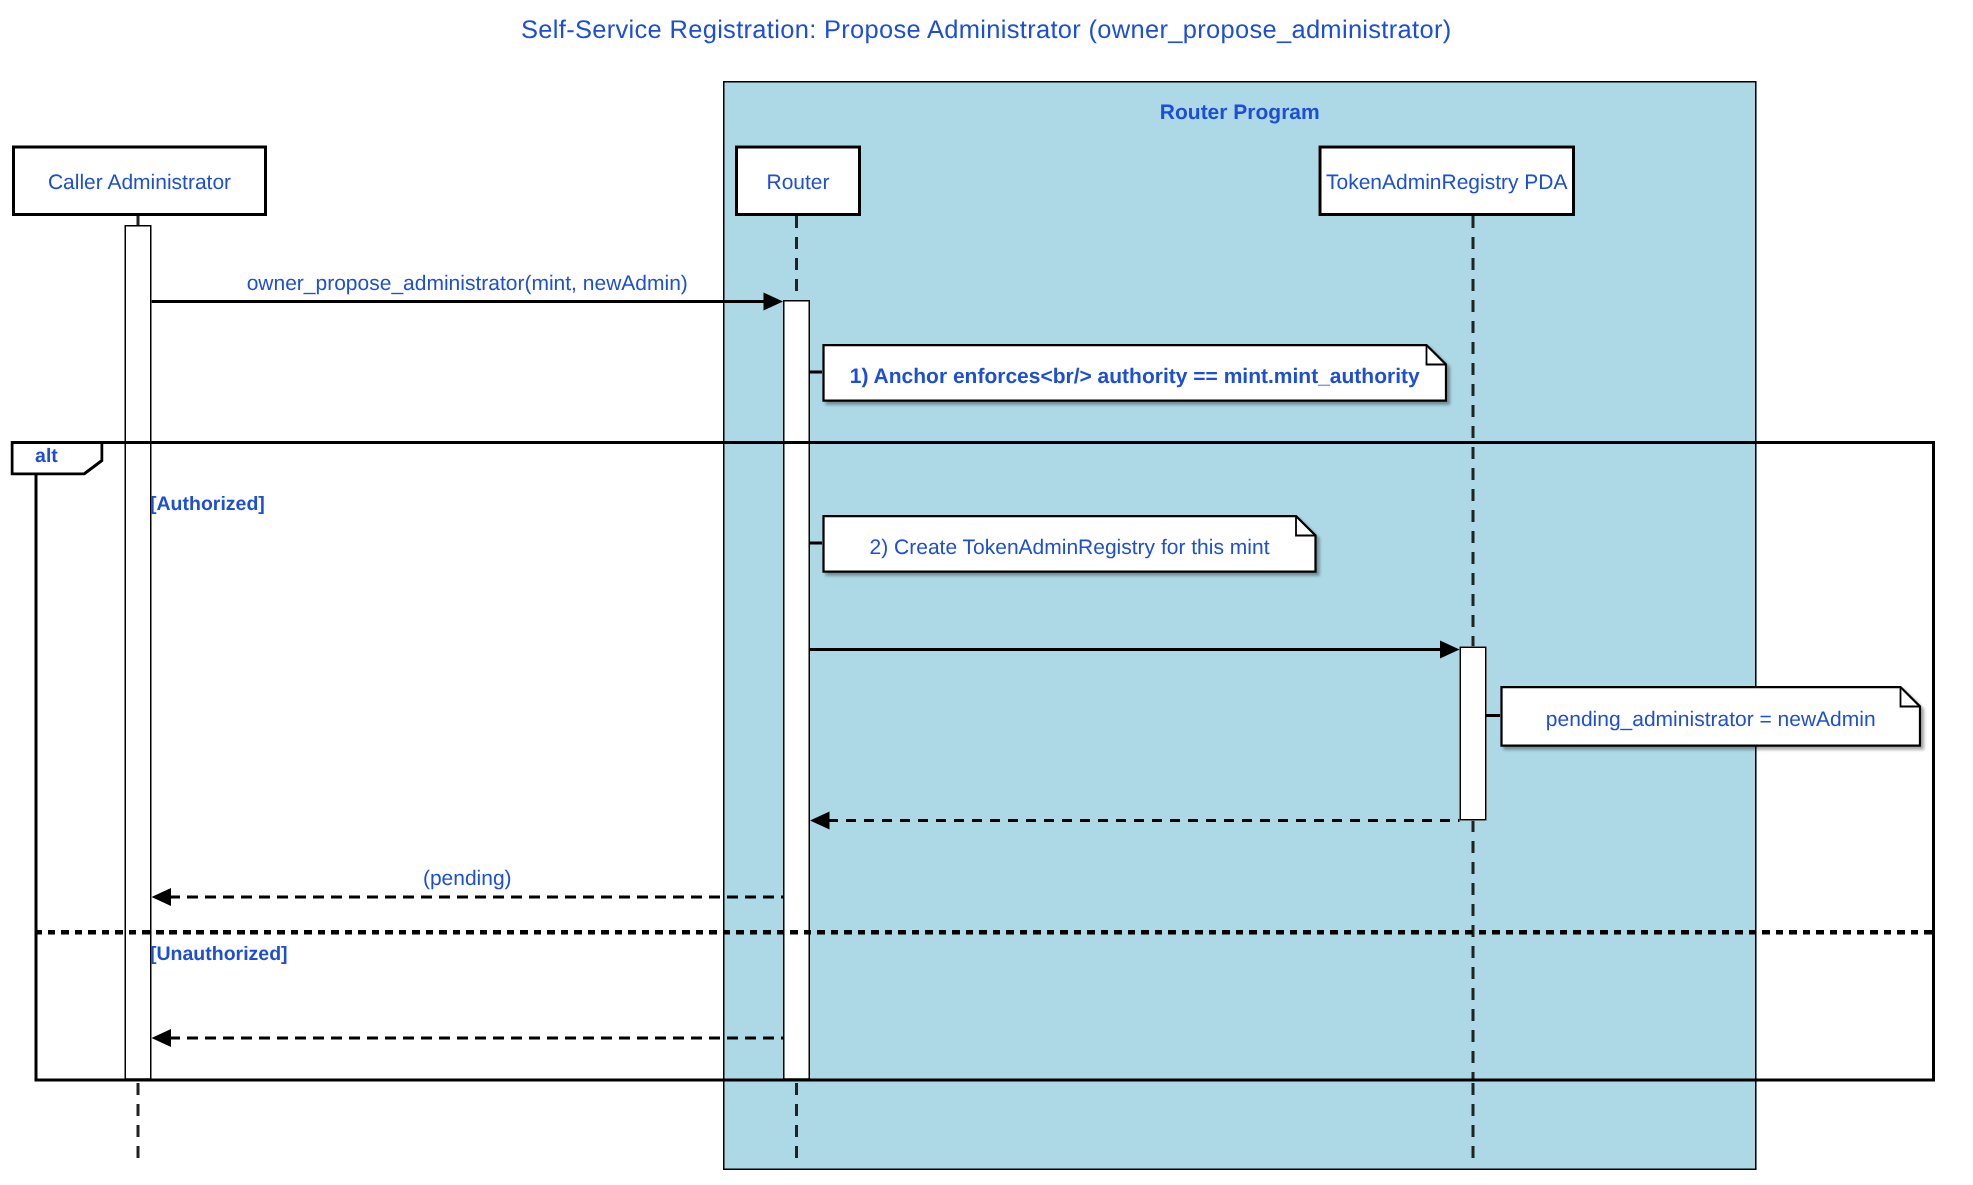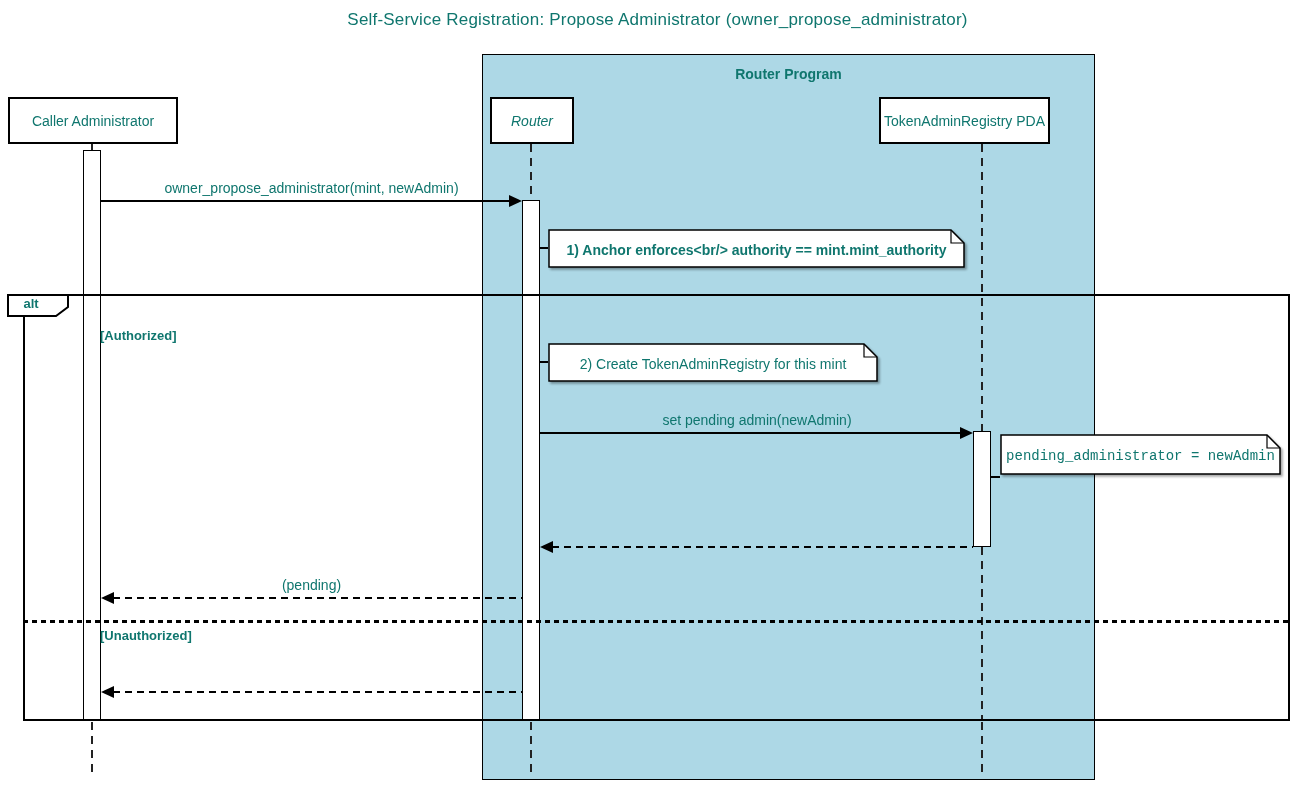--- a/index.html
+++ b/index.html
@@ -1,28 +1,28 @@
 <!DOCTYPE html>
 <html><head>
 <meta charset="utf-8">
 <style>
   html,body{margin:0;padding:0;background:#fff;}
   .canvas{
     position:relative;width:1315px;height:790px;background:#ffffff;
-    font-family:"Liberation Sans", sans-serif;color:#0f766e;overflow:hidden;
+    font-family:"Liberation Sans", sans-serif;color:#1d4ed8;overflow:hidden;
   }
   .abs{position:absolute;}
   .z1{z-index:1}.z2{z-index:2}.z3{z-index:3}.z4{z-index:4}.z5{z-index:5}.z6{z-index:6}
 
   .title{
     left:0;top:10px;width:1315px;text-align:center;
     font-size:17px;letter-spacing:.2px;
   }
   .program-box{
-    left:482px;top:54px;width:613px;height:726px;
+    left:482px;top:54px;width:689px;height:726px;
     background:#ADD8E6;border:1.5px solid #000;box-sizing:border-box;
   }
   .program-label{
     position:absolute;left:0;top:11px;width:100%;text-align:center;
     font-weight:bold;font-size:14px;
   }
   .participant{
     background:#fff;border:2px solid #000;box-sizing:border-box;
     display:flex;align-items:center;justify-content:center;
     font-size:14px;
@@ -122,46 +122,45 @@
 
   <div class="abs line-solid z5" style="left:540px;top:361px;width:8px;"></div>
   <div class="abs z5" style="left:548px;top:343px;width:330px;height:39px;">
     <svg class="note-svg" width="330" height="39" viewBox="0 0 330 39">
       <polygon points="1,1 316,1 329,14 329,38 1,38" fill="#ffffff" stroke="#000000" stroke-width="1.5"></polygon>
       <polyline points="316,1 316,14 329,14" fill="none" stroke="#000000" stroke-width="1.2"></polyline>
     </svg>
     <div class="note-text">2) Create TokenAdminRegistry for this mint</div>
   </div>
 
-  <div class="abs msg-label z5" style="left:540px;top:412px;width:434px;">set pending admin(newAdmin)</div>
   <div class="abs line-solid z5" style="left:540px;top:432px;width:422px;"></div>
   <div class="abs arrow-right z5" style="left:960px;top:427px;"></div>
 
   <div class="abs line-solid z5" style="left:990px;top:476px;width:10px;"></div>
-  <div class="abs z5" style="left:1000px;top:434px;width:281px;height:41px;font-family:Liberation Mono, monospace;">
+  <div class="abs z5" style="left:1000px;top:457px;width:281px;height:41px;">
     <svg class="note-svg" width="281" height="41" viewBox="0 0 281 41">
       <polygon points="1,1 267,1 280,14 280,40 1,40" fill="#ffffff" stroke="#000000" stroke-width="1.5"></polygon>
       <polyline points="267,1 267,14 280,14" fill="none" stroke="#000000" stroke-width="1.2"></polyline>
     </svg>
     <div class="note-text">pending_administrator = newAdmin</div>
   </div>
 
   <div class="abs line-dashed z5" style="left:552px;top:546px;width:421px;"></div>
   <div class="abs arrow-left z5" style="left:540px;top:541px;"></div>
 
   <div class="abs msg-label z5" style="left:101px;top:577px;width:421px;">(pending)</div>
   <div class="abs line-dashed z5" style="left:113px;top:597px;width:409px;"></div>
   <div class="abs arrow-left z5" style="left:101px;top:592px;"></div>
 
   <div class="abs line-dashed z5" style="left:113px;top:691px;width:409px;"></div>
   <div class="abs arrow-left z5" style="left:101px;top:686px;"></div>
 
   <div class="abs participant z5" style="left:8px;top:97px;width:170px;height:47px;">
     <span>Caller Administrator</span>
   </div>
-  <div class="abs participant z5" style="left:490px;top:97px;width:84px;height:47px;font-style:italic;">
+  <div class="abs participant z5" style="left:490px;top:97px;width:84px;height:47px;">
     <span>Router</span>
   </div>
   <div class="abs participant z5" style="left:879px;top:97px;width:171px;height:47px;">
     <span>TokenAdminRegistry PDA</span>
   </div>
 
 </div>
 
 </body></html>

